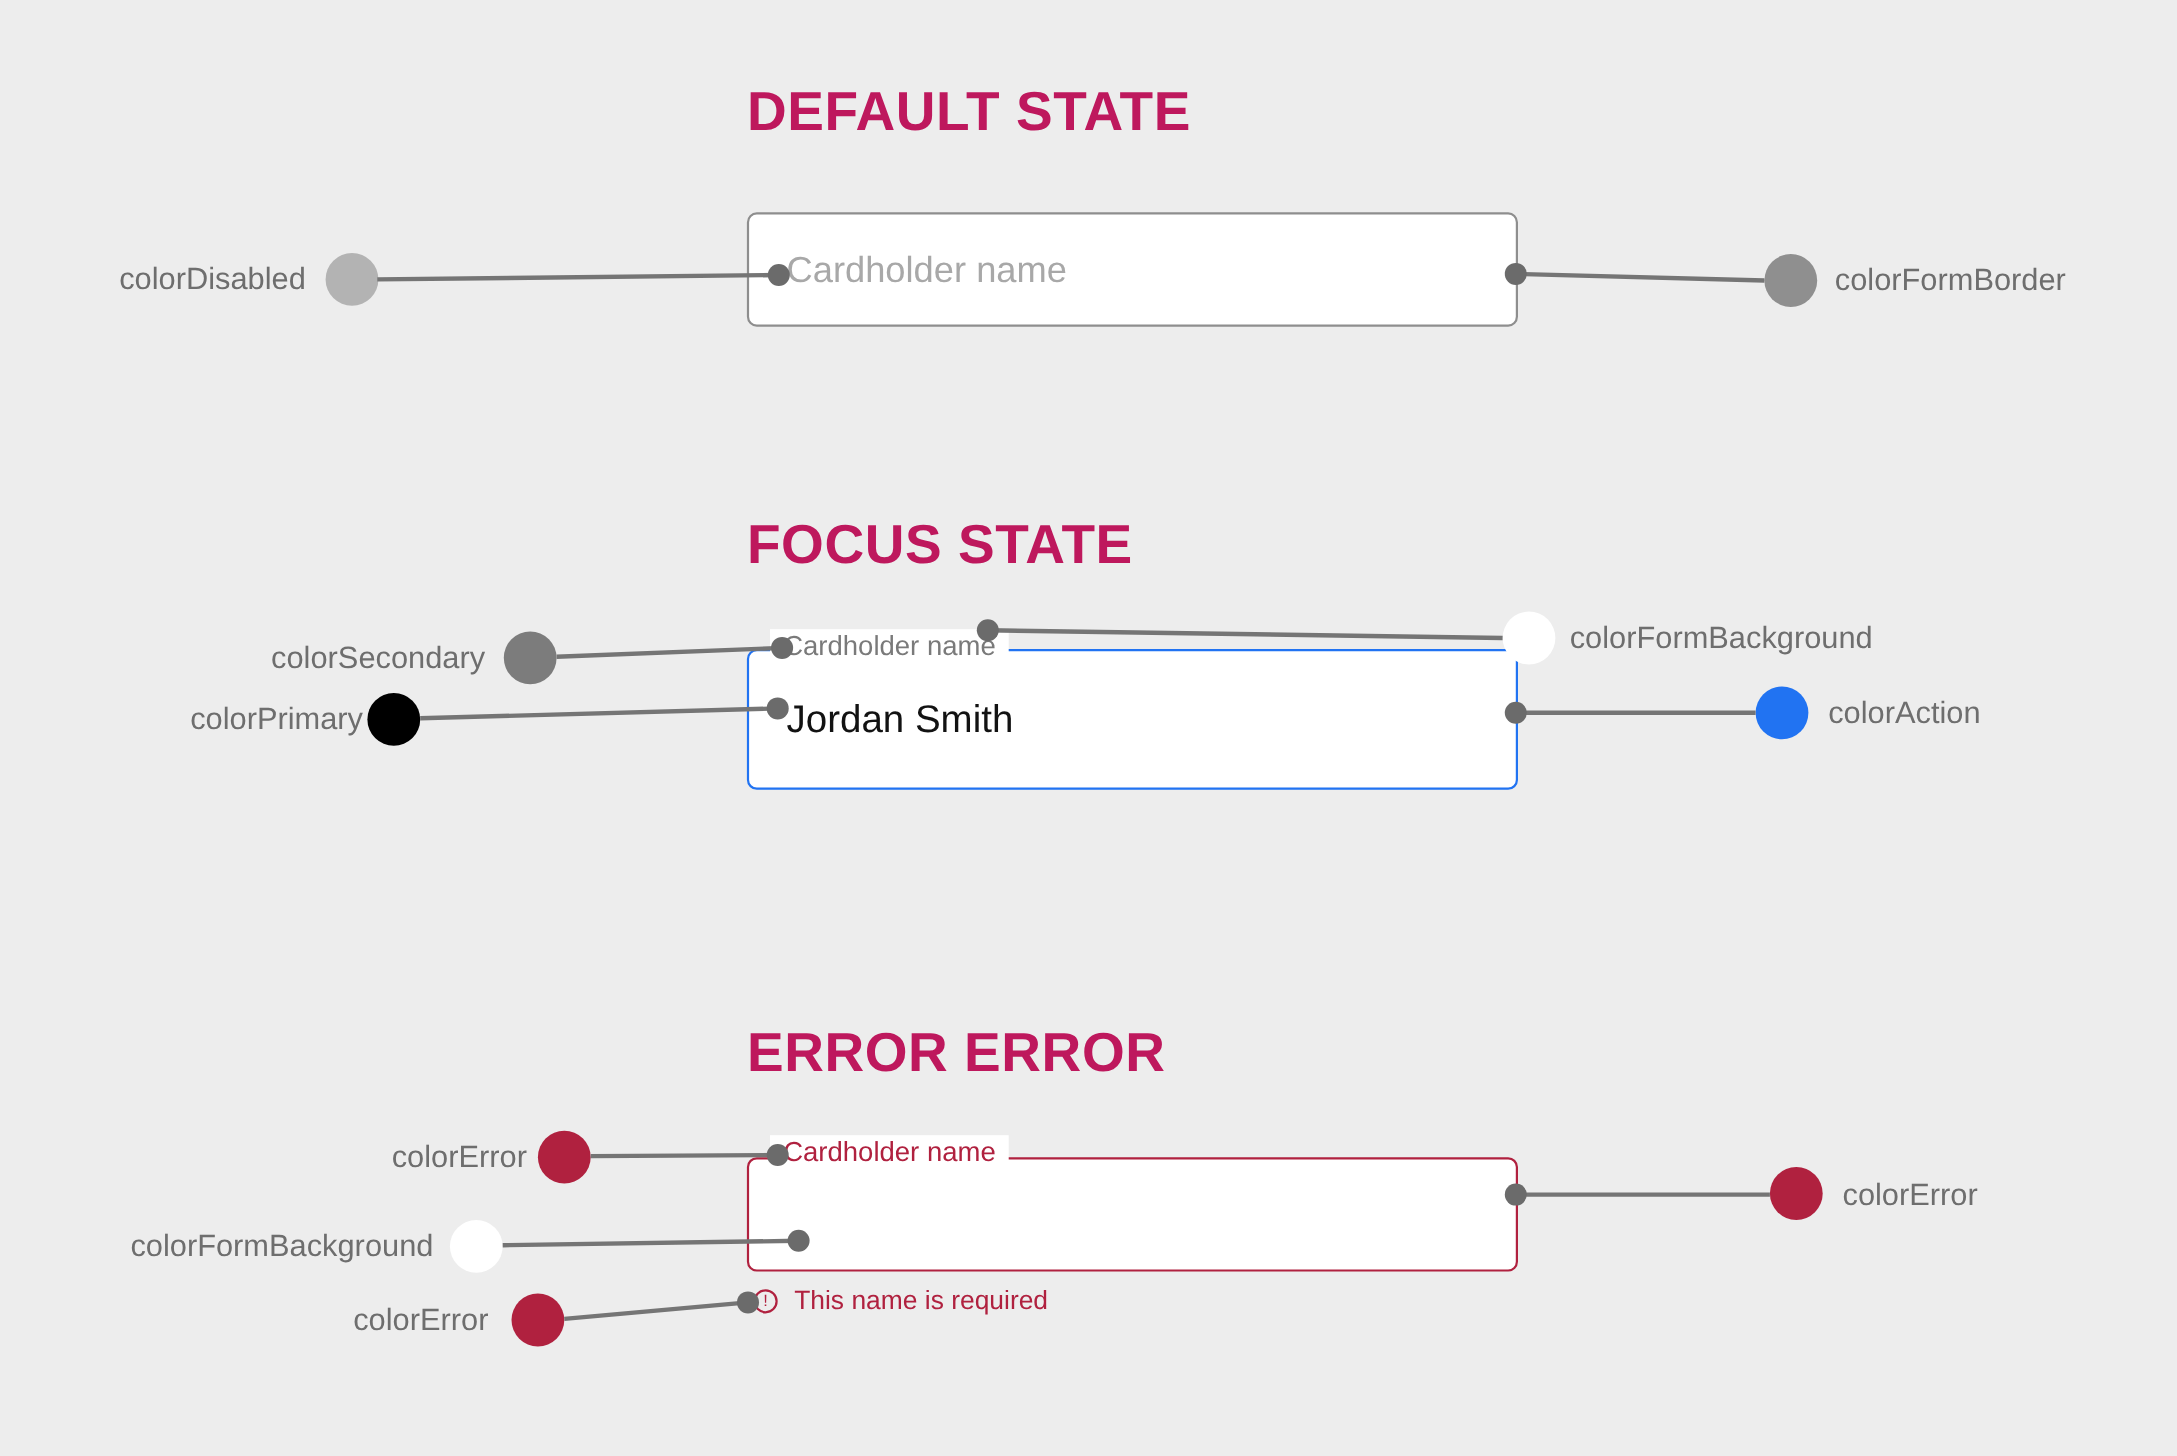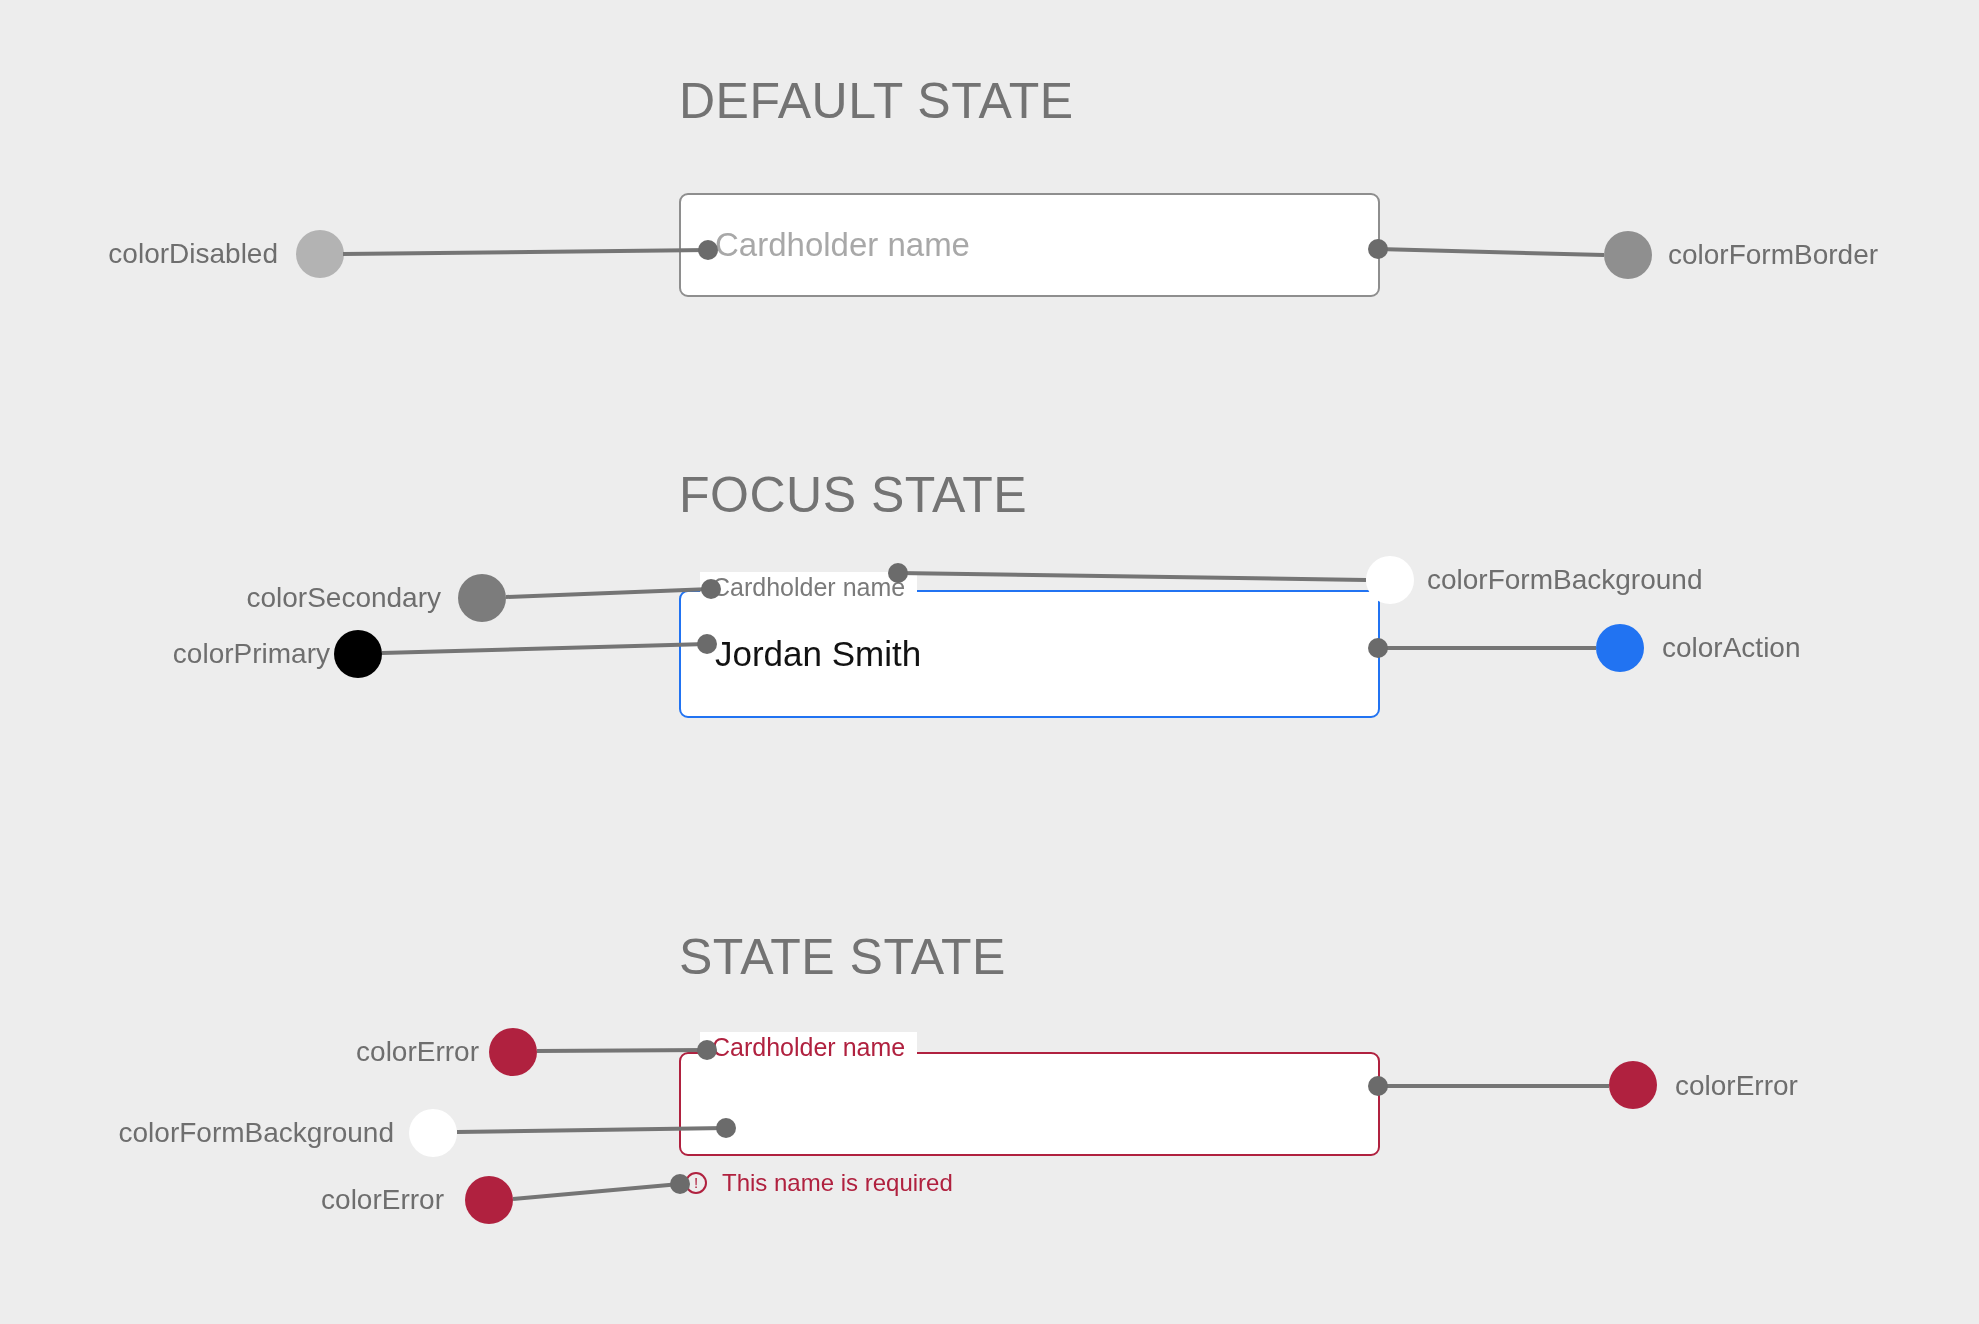--- a/index.html
+++ b/index.html
@@ -1,20 +1,20 @@
 <!DOCTYPE html>
 <html><head>
 <meta charset="utf-8">
 <style>
   html,body{margin:0;padding:0;}
   body{background:#EDEDED;font-family:"Liberation Sans",sans-serif;}
   .canvas{position:relative;width:1979px;height:1324px;background:#EDEDED;overflow:hidden;}
 
   
-  .title{position:absolute;left:679px;font-size:50px;line-height:54px;font-weight:400;color:#737373;letter-spacing:.5px;white-space:nowrap;}
+  .title{position:absolute;left:679px;font-size:50px;line-height:54px;font-weight:700;color:#be185d;letter-spacing:.5px;white-space:nowrap;}
   .title.t-default{top:74px;}
   .title.t-focus{top:468px;}
   .title.t-error{top:930px;}
 
   
   .field{position:absolute;left:679px;width:701px;background:#FFFFFF;border-radius:9px;box-sizing:border-box;z-index:1;}
   .f-default{top:193px;height:104px;border:2px solid #8E8E8E;}
   .f-focus{top:590px;height:128px;border:2px solid #2173F2;}
   .f-error{top:1052px;height:104px;border:2px solid #B0213F;}
   .field input{width:100%;height:100%;border:none;outline:none;background:transparent;padding:0 20px 0 34px;box-sizing:border-box;font-family:"Liberation Sans",sans-serif;}
@@ -93,21 +93,21 @@
 
   <div class="ann r a-primary">colorPrimary</div>
   <div class="sw sw-primary" style="background-color: rgb(0, 0, 0);"></div>
 
   <div class="ann a-formbg-focus">colorFormBackground</div>
   <div class="sw sw-formbg-focus" style="background-color: rgb(255, 255, 255);"></div>
 
   <div class="ann a-action">colorAction</div>
   <div class="sw sw-action" style="background-color: rgb(33, 115, 242);"></div>
 
-  <div class="title t-error">STATE STATE</div>
+  <div class="title t-error">ERROR ERROR</div>
 
   <div class="field f-error">
     <input type="text" style="">
   </div>
   <div class="chip chip-error">Cardholder name</div>
 
   <div class="err-icon">!</div>
   <div class="err-msg">This name is required</div>
 
   <div class="ann r a-error1">colorError</div>

